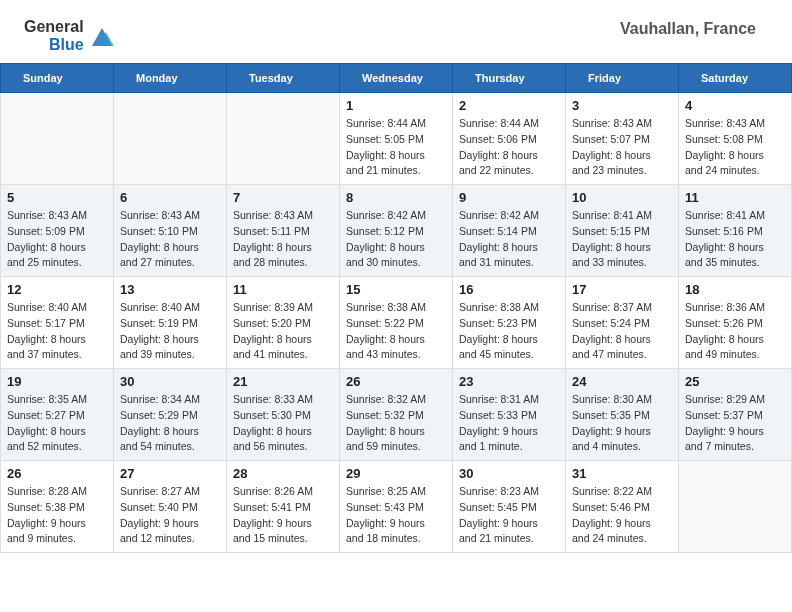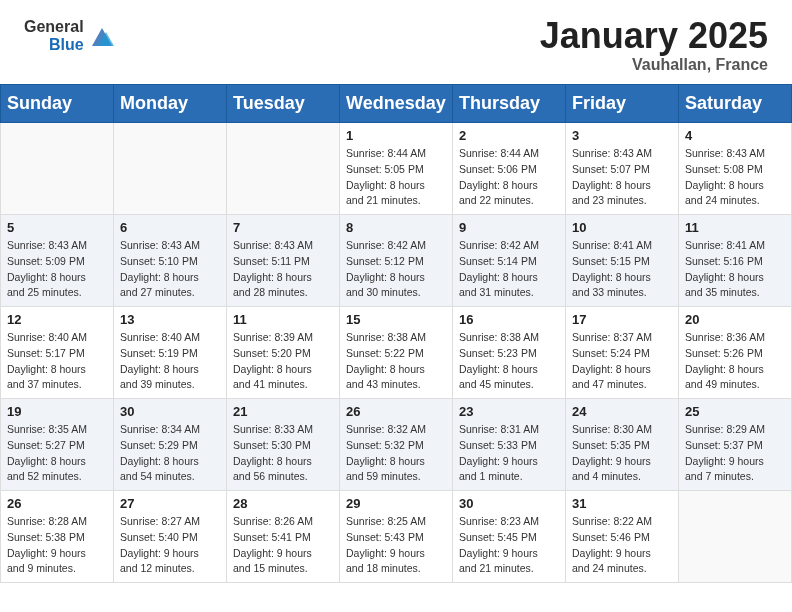--- a/index.html
+++ b/index.html
@@ -7,21 +7,21 @@
       font-family: Arial, sans-serif;
       background: #fff;
       width: 792px;
       min-height: 612px;
       padding: 0;
     }
     .header {
       display: flex;
       justify-content: space-between;
       align-items: flex-start;
-      padding: 18px 24px 10px 24px;
+      padding: 18px 36px 10px 24px;
     }
     .logo {
       display: flex;
       align-items: center;
       gap: 0;
     }
     .logo-text {
       line-height: 1.1;
     }
     .logo-general {
@@ -58,23 +58,23 @@
       margin-top: 2px;
     }
     .calendar {
       width: 100%;
       border-collapse: collapse;
       margin: 0 0 0 0;
     }
     .calendar th {
       background: #2a6db5;
       color: #fff;
-      font-size: 18px;
-      font-weight: bold;
-      padding: 8px 6px;
+      font-size: 11px;
+      font-weight: bold;
+      padding: 8px 22px;
       text-align: left;
       border: 1px solid #1a5a9a;
     }
     .calendar td {
       border: 1px solid #ddd;
       vertical-align: top;
       padding: 5px 6px;
       width: 113px;
       min-height: 90px;
       font-size: 11px;
@@ -107,21 +107,20 @@
     <div class="logo-text">
       <span class="logo-general">General</span>
       <span class="logo-blue">Blue</span>
     </div>
     <svg class="logo-icon" viewBox="0 0 28 28">
       <polygon points="4,24 14,6 24,24" fill="#2a6db5" opacity="0.85"></polygon>
       <polygon points="10,24 18,10 26,24" fill="#1a9ad7" opacity="0.7"></polygon>
     </svg>
   </div>
   <div class="month-title">
-    <h1>January 2025</h1>
     <h2>Vauhallan, France</h2>
   </div>
 </div>
 
 <table class="calendar">
   <thead>
     <tr>
     <th>Sunday</th>
         <th>Monday</th>
         <th>Tuesday</th>
@@ -202,21 +201,21 @@
         </td>
         <td>
           <div class="day-number">16</div>
           <div class="day-info">Sunrise: 8:38 AM<br>Sunset: 5:23 PM<br>Daylight: 8 hours<br>and 45 minutes.</div>
         </td>
         <td>
           <div class="day-number">17</div>
           <div class="day-info">Sunrise: 8:37 AM<br>Sunset: 5:24 PM<br>Daylight: 8 hours<br>and 47 minutes.</div>
         </td>
         <td>
-          <div class="day-number">20</div>
+          <div class="day-number">18</div>
           <div class="day-info">Sunrise: 8:36 AM<br>Sunset: 5:26 PM<br>Daylight: 8 hours<br>and 49 minutes.</div>
         </td>
       </tr>
       <tr class="row-even">
         <td>
           <div class="day-number">19</div>
           <div class="day-info">Sunrise: 8:35 AM<br>Sunset: 5:27 PM<br>Daylight: 8 hours<br>and 52 minutes.</div>
         </td>
         <td>
           <div class="day-number">30</div>

